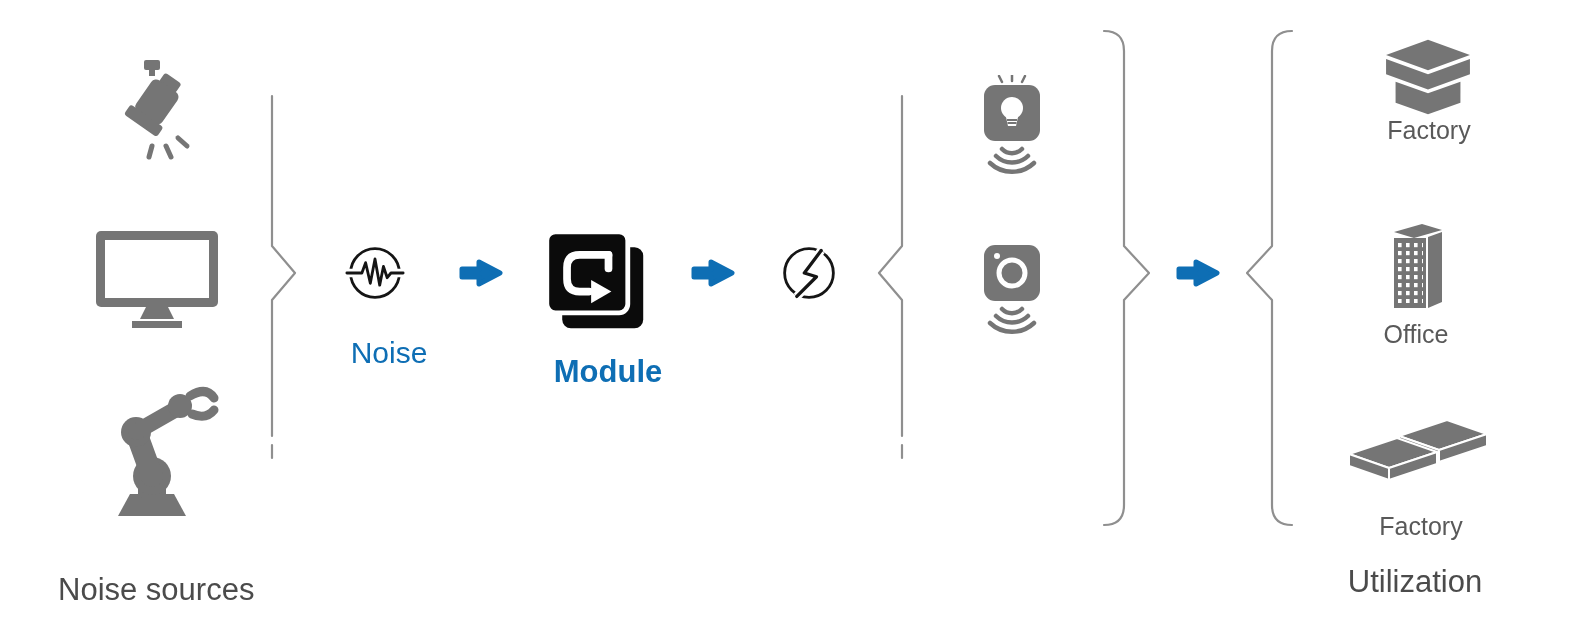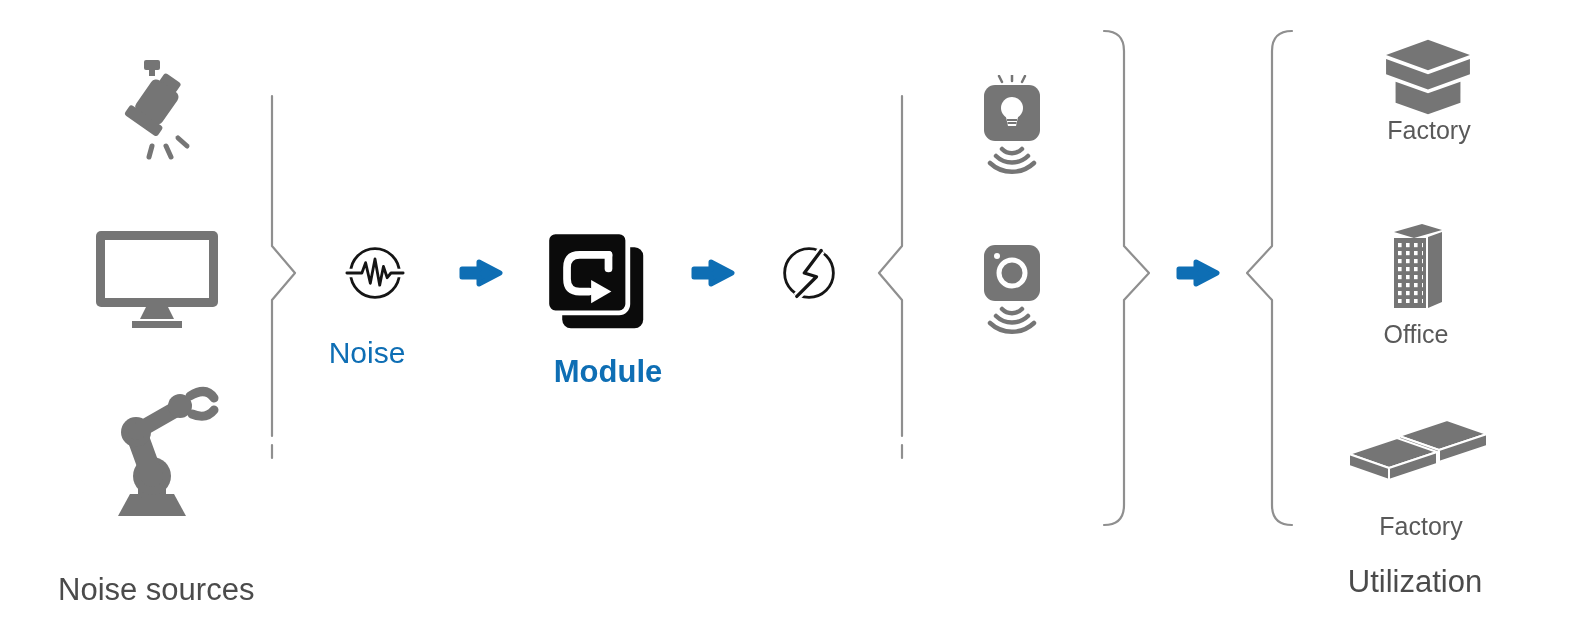--- a/index.html
+++ b/index.html
@@ -83,21 +83,21 @@
 
   <div class="group-label" style="left:58px;top:564px;margin-top:8px;">Noise sources</div>
 
   <div class="abs" style="left:345px;top:243px;">
     <svg width="60" height="60" viewBox="0 0 64 64">
       <circle cx="32" cy="32" r="26" fill="none" stroke="#151515" stroke-width="3"></circle>
       <polyline points="2,32 13,32 18,32 22,21 27,43 32,17 37,45 41,25 45,37 49,32 62,32" fill="none" stroke="#ffffff" stroke-width="9" stroke-linejoin="round"></polyline>
       <polyline points="2,32 13,32 18,32 22,21 27,43 32,17 37,45 41,25 45,37 49,32 62,32" fill="none" stroke="#151515" stroke-width="3" stroke-linejoin="round" stroke-linecap="round"></polyline>
     </svg>
   </div>
-  <div class="flow-label" style="left:307px;top:336px;width:120px;">Noise</div>
+  <div class="flow-label" style="left:329px;top:336px;width:120px;">Noise</div>
 
   <div class="abs" style="left:458px;top:257px;">
     <svg width="46" height="32" viewBox="0 0 46 32">
       <path d="M4 12 H 21 V 5 L 42 16 L 21 27 V 20 H 4 Z" fill="var(--blue)" stroke="var(--blue)" stroke-width="5" stroke-linejoin="round"></path>
     </svg>
   </div>
 
   <div class="abs" style="left:541px;top:226px;">
     <svg width="108" height="108" viewBox="0 0 112 112">
       <rect x="22" y="22" width="84" height="84" rx="9" fill="var(--black)"></rect>

